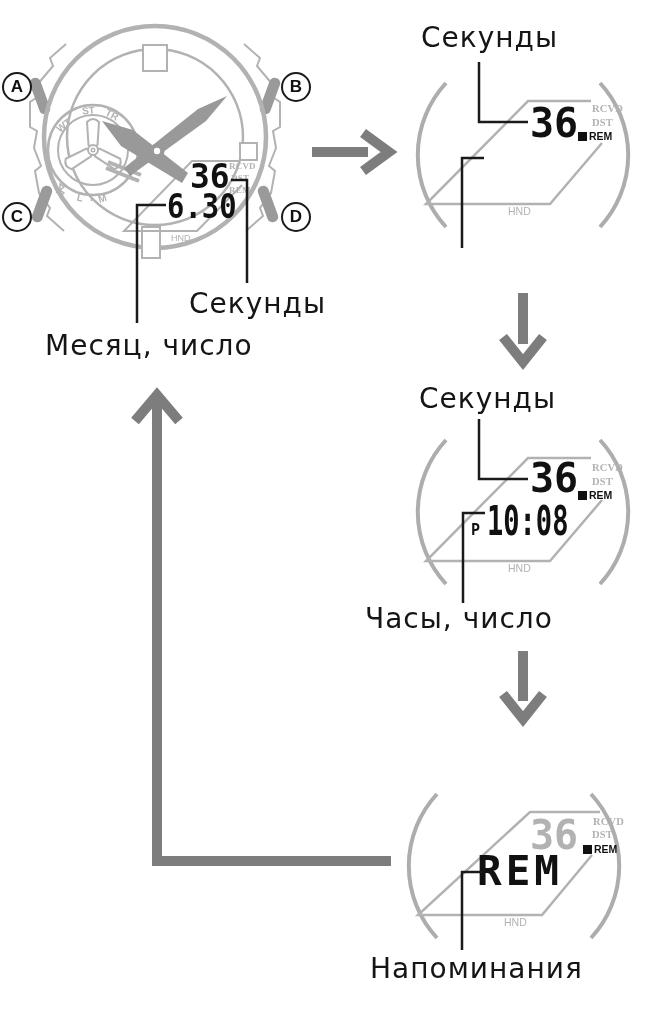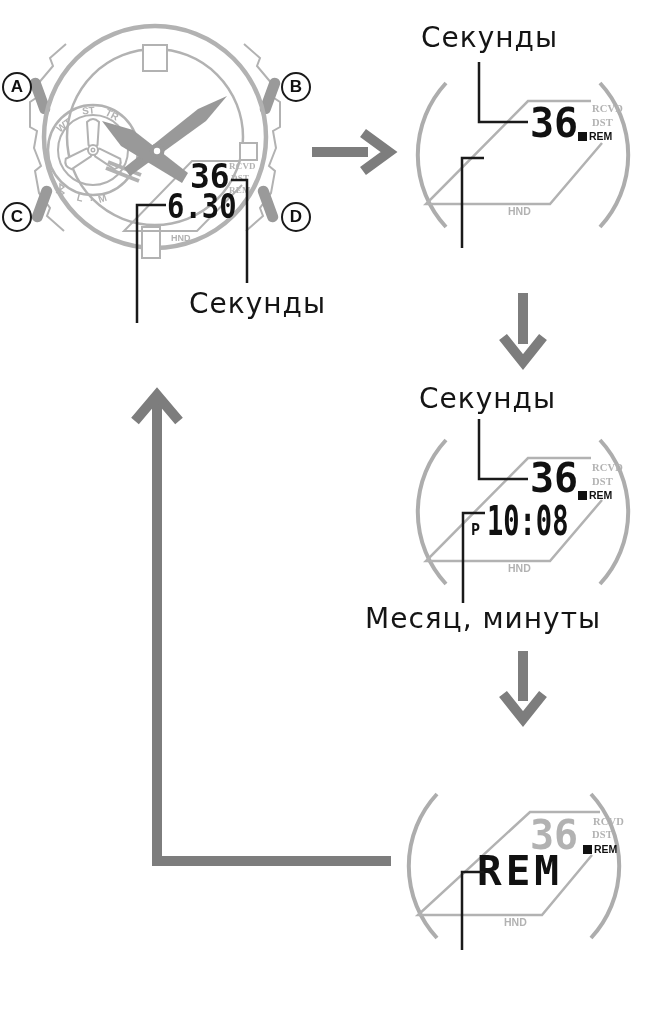--- a/index.html
+++ b/index.html
@@ -19,21 +19,21 @@
   .cx66{transform:scaleX(.66);transform-origin:left top;}
   .cx85{transform:scaleX(.85);transform-origin:left top;}
   
   .ind{font-family:Liberation Serif, serif;font-weight:700;font-size:10.5px;
        color:#b2b2b2;line-height:1;letter-spacing:.2px;white-space:nowrap;}
   .ind.small{font-size:9px;}
   .remrow{display:flex;align-items:center;gap:2px;}
   .remrow .sq{width:9px;height:9px;background:#111;display:inline-block;}
   .remrow .txt{font-family:"Liberation Sans",sans-serif;font-weight:700;font-size:10.5px;
        color:#111;line-height:1;}
-  .hnd{font-family:"Liberation Sans",sans-serif;font-weight:700;font-size:10.5px;
+  .hnd{font-family:"Liberation Sans",sans-serif;font-weight:400;font-size:10.5px;
        color:#b2b2b2;line-height:1;}
   
   .btn{position:absolute;z-index:2;width:26px;height:26px;border:2.5px solid #1a1a1a;
        border-radius:50%;background:#fff;display:flex;align-items:center;justify-content:center;
        font-weight:700;font-size:17px;color:#111;}
   .ring{font-family:"Liberation Sans",sans-serif;font-weight:700;font-size:10px;fill:#b2b2b2;}
 </style>
 </head>
 <body>
 
@@ -135,20 +135,21 @@
   <div class="btn" style="left:2px;top:202px;">C</div>
   <div class="btn" style="left:281px;top:202px;">D</div>
 
   <div class="abs seg" style="left:190px;top:160px;font-size:33px;">36</div>
   <div class="abs seg cx85" style="left:167px;top:189px;font-size:34px;">6.30</div>
   <div class="abs ind small" style="left:229px;top:162px;">RCVD</div>
   <div class="abs ind small" style="left:231px;top:174px;">DST</div>
   <div class="abs ind small" style="left:229px;top:186px;">REM</div>
   <div class="abs hnd" style="left:171px;top:234px;font-size:9px;">HND</div>
   <div class="abs cap" style="left:189px;top:290px;">Секунды</div>
+  <div class="abs cap" style="left:45px;top:332px;">Месяц, число</div>
 
   <div class="abs cap" style="left:421px;top:24px;">Секунды</div>
   <div class="abs seg" style="left:530px;top:103px;font-size:40px;">36</div>
   <div class="abs ind" style="left:592px;top:104px;">RCVD</div>
   <div class="abs ind" style="left:592px;top:118px;">DST</div>
   <div class="abs remrow" style="left:578px;top:131px;">
     <span class="sq"></span>
     <span class="txt">REM</span>
   </div>
   <div class="abs hnd" style="left:508px;top:206px;">HND</div>
@@ -157,31 +158,32 @@
   <div class="abs seg" style="left:530px;top:458px;font-size:40px;">36</div>
   <div class="abs ind" style="left:592px;top:463px;">RCVD</div>
   <div class="abs ind" style="left:592px;top:477px;">DST</div>
   <div class="abs remrow" style="left:578px;top:490px;">
     <span class="sq"></span>
     <span class="txt">REM</span>
   </div>
   <div class="abs seg" style="left:471px;top:523px;font-size:15px;">P</div>
   <div class="abs seg cx66" style="left:487px;top:501px;font-size:41px;">10:08</div>
   <div class="abs hnd" style="left:508px;top:563px;">HND</div>
-  <div class="abs cap" style="left:365px;top:605px;">Месяц, минуты</div>
+  <div class="abs cap" style="left:365px;top:605px;">Часы, число</div>
 
   <div class="abs seg gray" style="left:530px;top:815px;font-size:40px;">36</div>
   <div class="abs ind" style="left:593px;top:817px;">RCVD</div>
   <div class="abs ind" style="left:592px;top:830px;">DST</div>
   <div class="abs remrow" style="left:583px;top:844px;">
     <span class="sq"></span>
     <span class="txt">REM</span>
   </div>
   <div class="abs seg" style="left:477px;top:851px;font-size:41px;letter-spacing:4px;">REM</div>
   <div class="abs hnd" style="left:504px;top:917px;">HND</div>
+  <div class="abs cap" style="left:370px;top:955px;">Напоминания</div>
 
   <svg class="layer ink" width="667" height="1016" viewBox="0 0 667 1016">
     <g stroke="#1a1a1a" stroke-width="2.5" fill="none">
       <path d="M231,180 L247,180 L247,283"></path>
       <path d="M166,205 L137,205 L137,323"></path>
       <path d="M479,62 L479,122 L528,122"></path>
       <path d="M484,158 L462,158 L462,248"></path>
       <path d="M479,419 L479,479 L528,479"></path>
       <path d="M485,513 L463,513 L463,603"></path>
       <path d="M484,872 L462,872 L462,950"></path>

